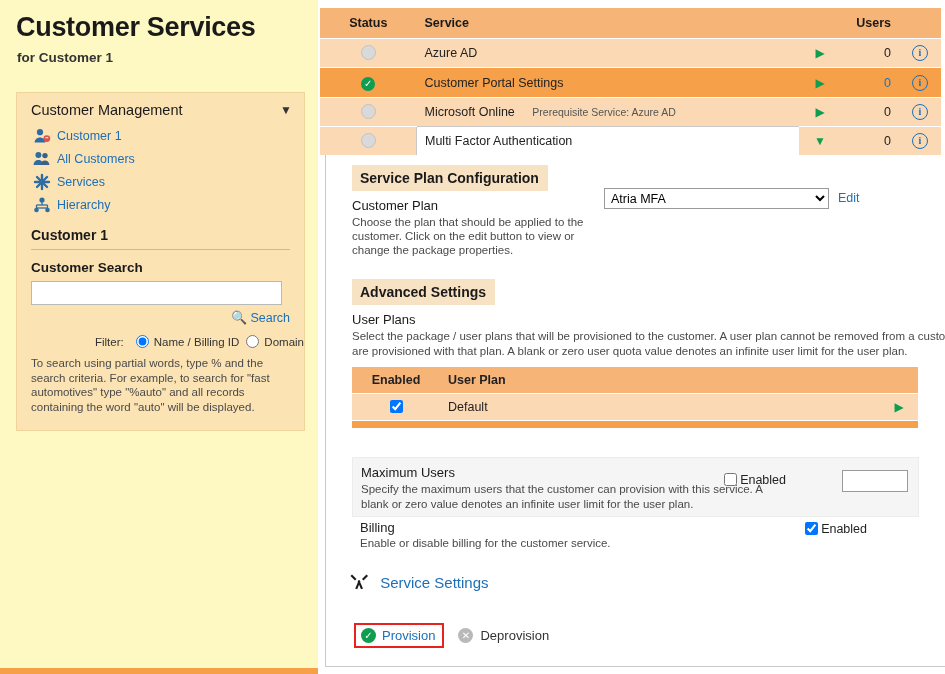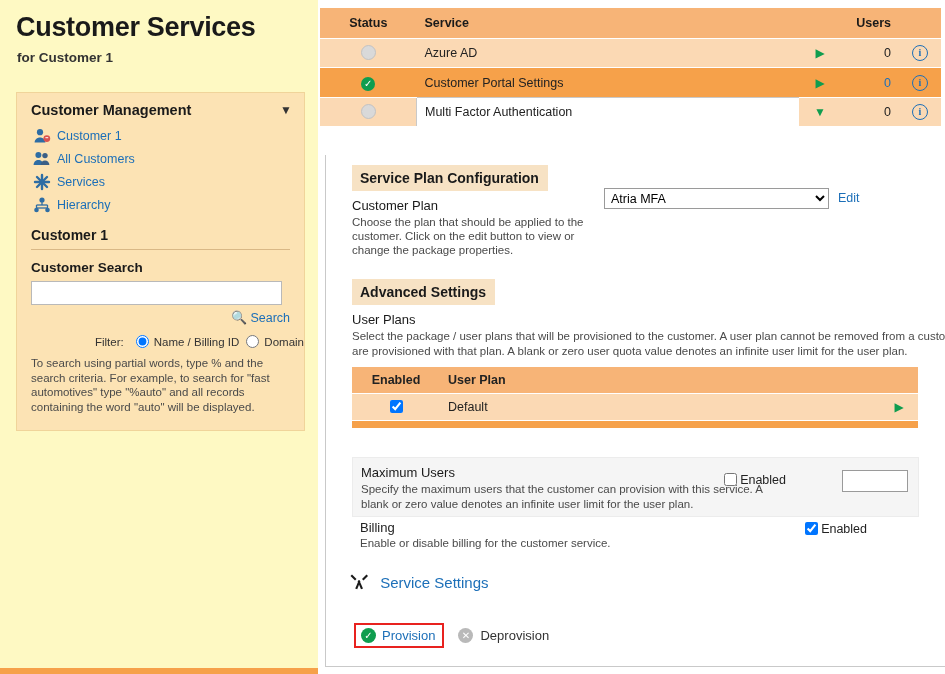--- a/index.html
+++ b/index.html
@@ -45,21 +45,21 @@
     left: 16px; top: 92px;
     width: 287px;
     background: #fce3b4;
     border: 1px solid #f0d49a;
     padding-bottom: 10px;
   }
   .panel-head {
     position: relative;
     padding: 9px 12px 7px 14px;
     font-size: 14.5px;
-    font-weight: bold;
+    font-weight: normal;
     color: #1a1a1a;
   }
   .panel-head .chev {
     position: absolute;
     right: 12px; top: 10px;
     color: #333;
     font-size: 12px;
   }
   .nav-list { margin: 0; padding: 0 0 4px 0; list-style: none; }
   .nav-item {
@@ -543,20 +543,30 @@
       </tr>
 
       <tr class="sel">
         <td class="col-status"><span class="status-check">✓</span></td>
         <td><span>Customer Portal Settings</span></td>
         <td class="col-play"><span class="play-icon">▶</span></td>
         <td class="col-users"><span class="users-num">0</span></td>
         <td class="col-info"><span class="info-icon">i</span></td>
       </tr>
 
+      <tr>
+        <td class="col-status"><span class="status-dot"></span></td>
+        <td>
+          <span>Microsoft Online</span>
+          <span class="prereq">Prerequisite Service: Azure AD</span>
+        </td>
+        <td class="col-play"><span class="play-icon">▶</span></td>
+        <td class="col-users"><span>0</span></td>
+        <td class="col-info"><span class="info-icon">i</span></td>
+      </tr>
 
       <tr class="open">
         <td class="col-status"><span class="status-dot"></span></td>
         <td class="svc-cell"><span>Multi Factor Authentication</span></td>
         <td class="col-play"><span class="down-icon">▼</span></td>
         <td class="col-users"><span>0</span></td>
         <td class="col-info"><span class="info-icon">i</span></td>
       </tr>
     </tbody>
   </table>

